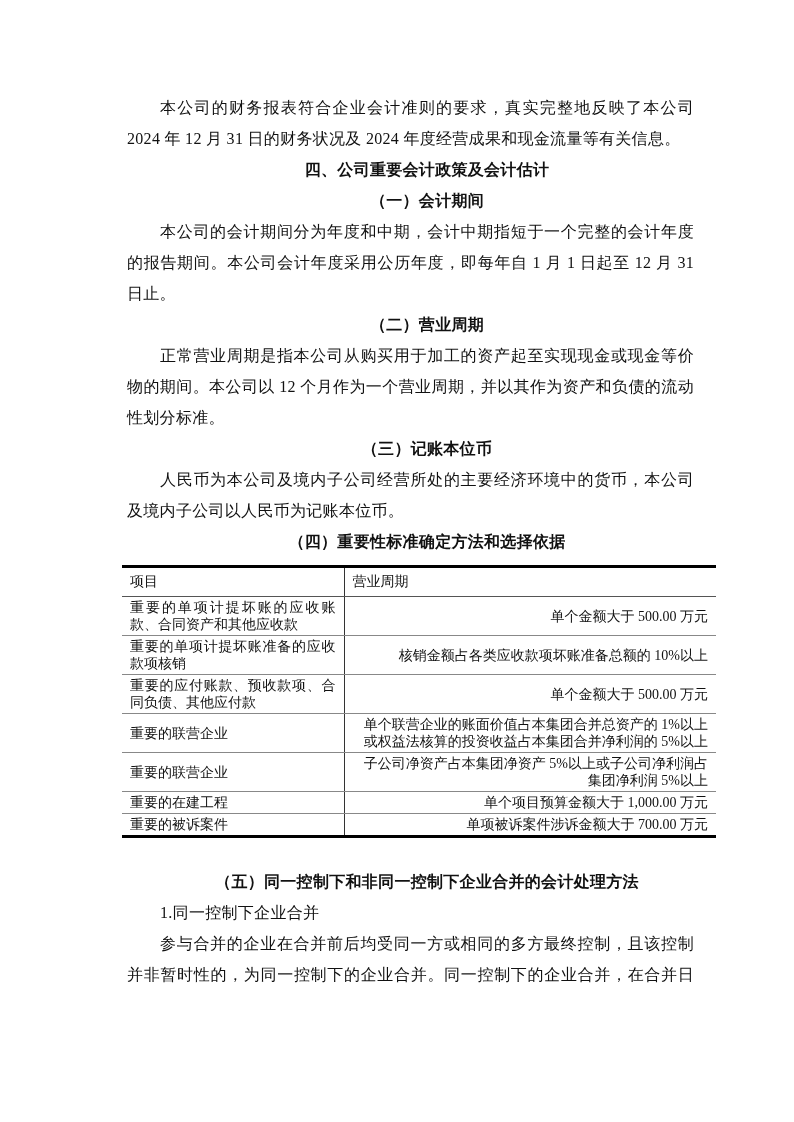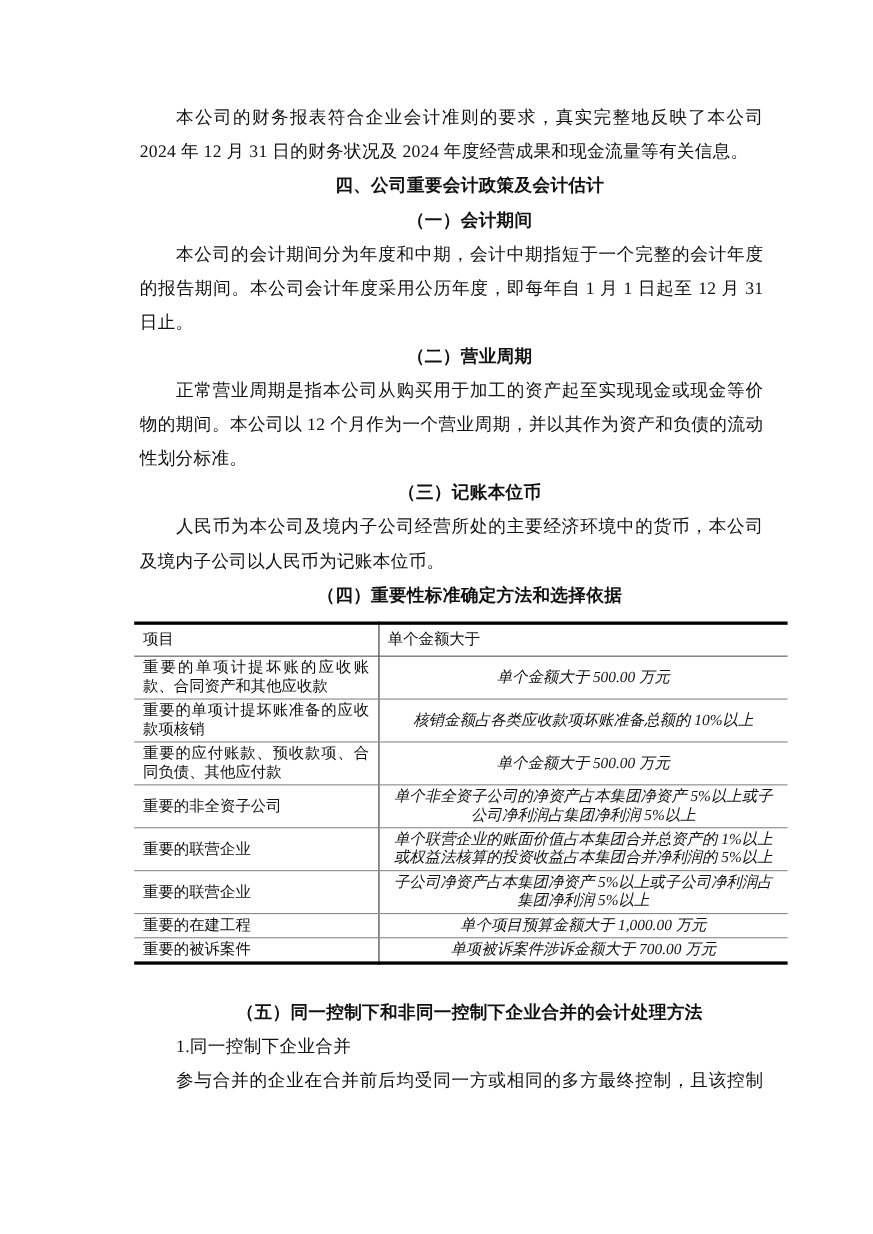--- a/index.html
+++ b/index.html
@@ -72,22 +72,21 @@
     line-height: 17px;
     vertical-align: middle;
   }
   table.materiality tr:last-child td {
     border-bottom: none;
   }
   table.materiality td.item-cell {
     text-align: justify;
   }
   table.materiality td.criteria-cell {
-    text-align: center;
-    font-style: italic;
+    text-align: right;
   }
   .after-table {
     margin-top: 28px;
   }
   .page-number {
     position: absolute;
     top: 1038px;
     left: 127px;
     width: 567px;
     text-align: center;
@@ -116,39 +115,35 @@
   <p class="heading">（四）重要性标准确定方法和选择依据</p>
 
   <table class="materiality">
     <colgroup>
         <col class="c1">
         <col class="c2">
       </colgroup>
     <thead>
       <tr>
         <th>项目</th>
-        <th>单个金额大于</th>
+        <th>营业周期</th>
       </tr>
     </thead>
     <tbody>
       <tr>
         <td class="item-cell">重要的单项计提坏账的应收账款、合同资产和其他应收款</td>
         <td class="criteria-cell">单个金额大于 500.00 万元</td>
       </tr>
       <tr>
         <td class="item-cell">重要的单项计提坏账准备的应收款项核销</td>
         <td class="criteria-cell">核销金额占各类应收款项坏账准备总额的 10%以上</td>
       </tr>
       <tr>
         <td class="item-cell">重要的应付账款、预收款项、合同负债、其他应付款</td>
         <td class="criteria-cell">单个金额大于 500.00 万元</td>
-      </tr>
-      <tr>
-        <td class="item-cell">重要的非全资子公司</td>
-        <td class="criteria-cell">单个非全资子公司的净资产占本集团净资产 5%以上或子公司净利润占集团净利润 5%以上</td>
       </tr>
       <tr>
         <td class="item-cell">重要的联营企业</td>
         <td class="criteria-cell">单个联营企业的账面价值占本集团合并总资产的 1%以上或权益法核算的投资收益占本集团合并净利润的 5%以上</td>
       </tr>
       <tr>
         <td class="item-cell">重要的联营企业</td>
         <td class="criteria-cell">子公司净资产占本集团净资产 5%以上或子公司净利润占集团净利润 5%以上</td>
       </tr>
       <tr>

